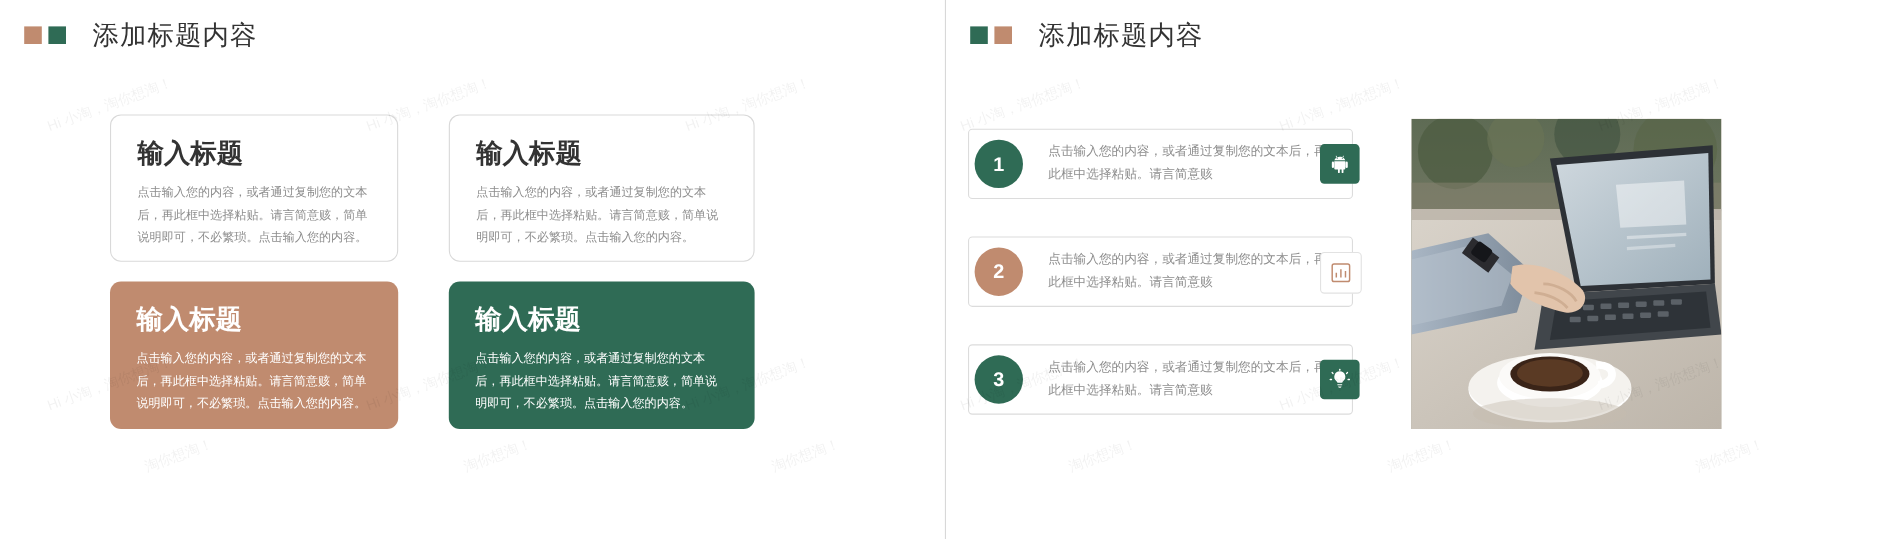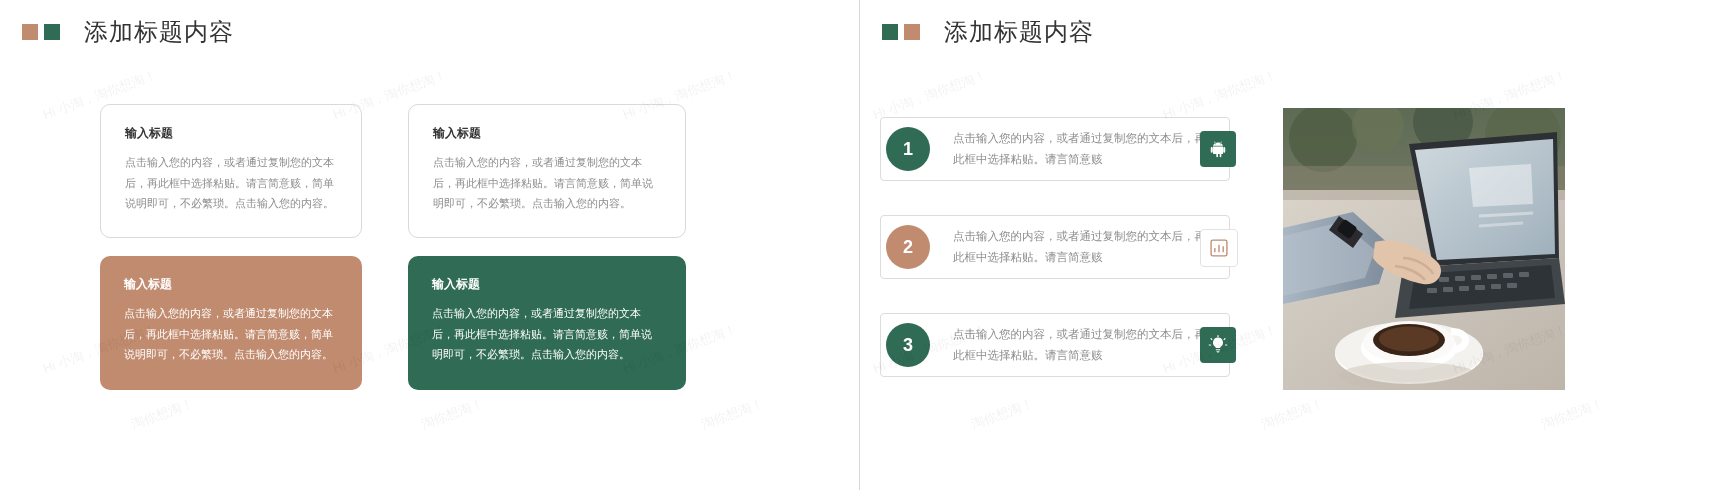--- a/index.html
+++ b/index.html
@@ -78,21 +78,21 @@
     padding: 22px 24px 18px 24px;
   }
   .card.outline {
     border: 1px solid #d9d9d9;
     background: #ffffff;
   }
   .card.brown { background: #c08b6f; border: none; }
   .card.green { background: #2f6b55; border: none; }
 
   .card-title {
-    font-size: 12px;
+    font-size: 24px;
     font-weight: bold;
     margin: 0 0 12px 0;
     line-height: 1.1;
   }
   .card.outline .card-title { color: #333333; }
   .card.brown .card-title,
   .card.green .card-title { color: #ffffff; }
 
   .card-body {
     font-size: 11px;

